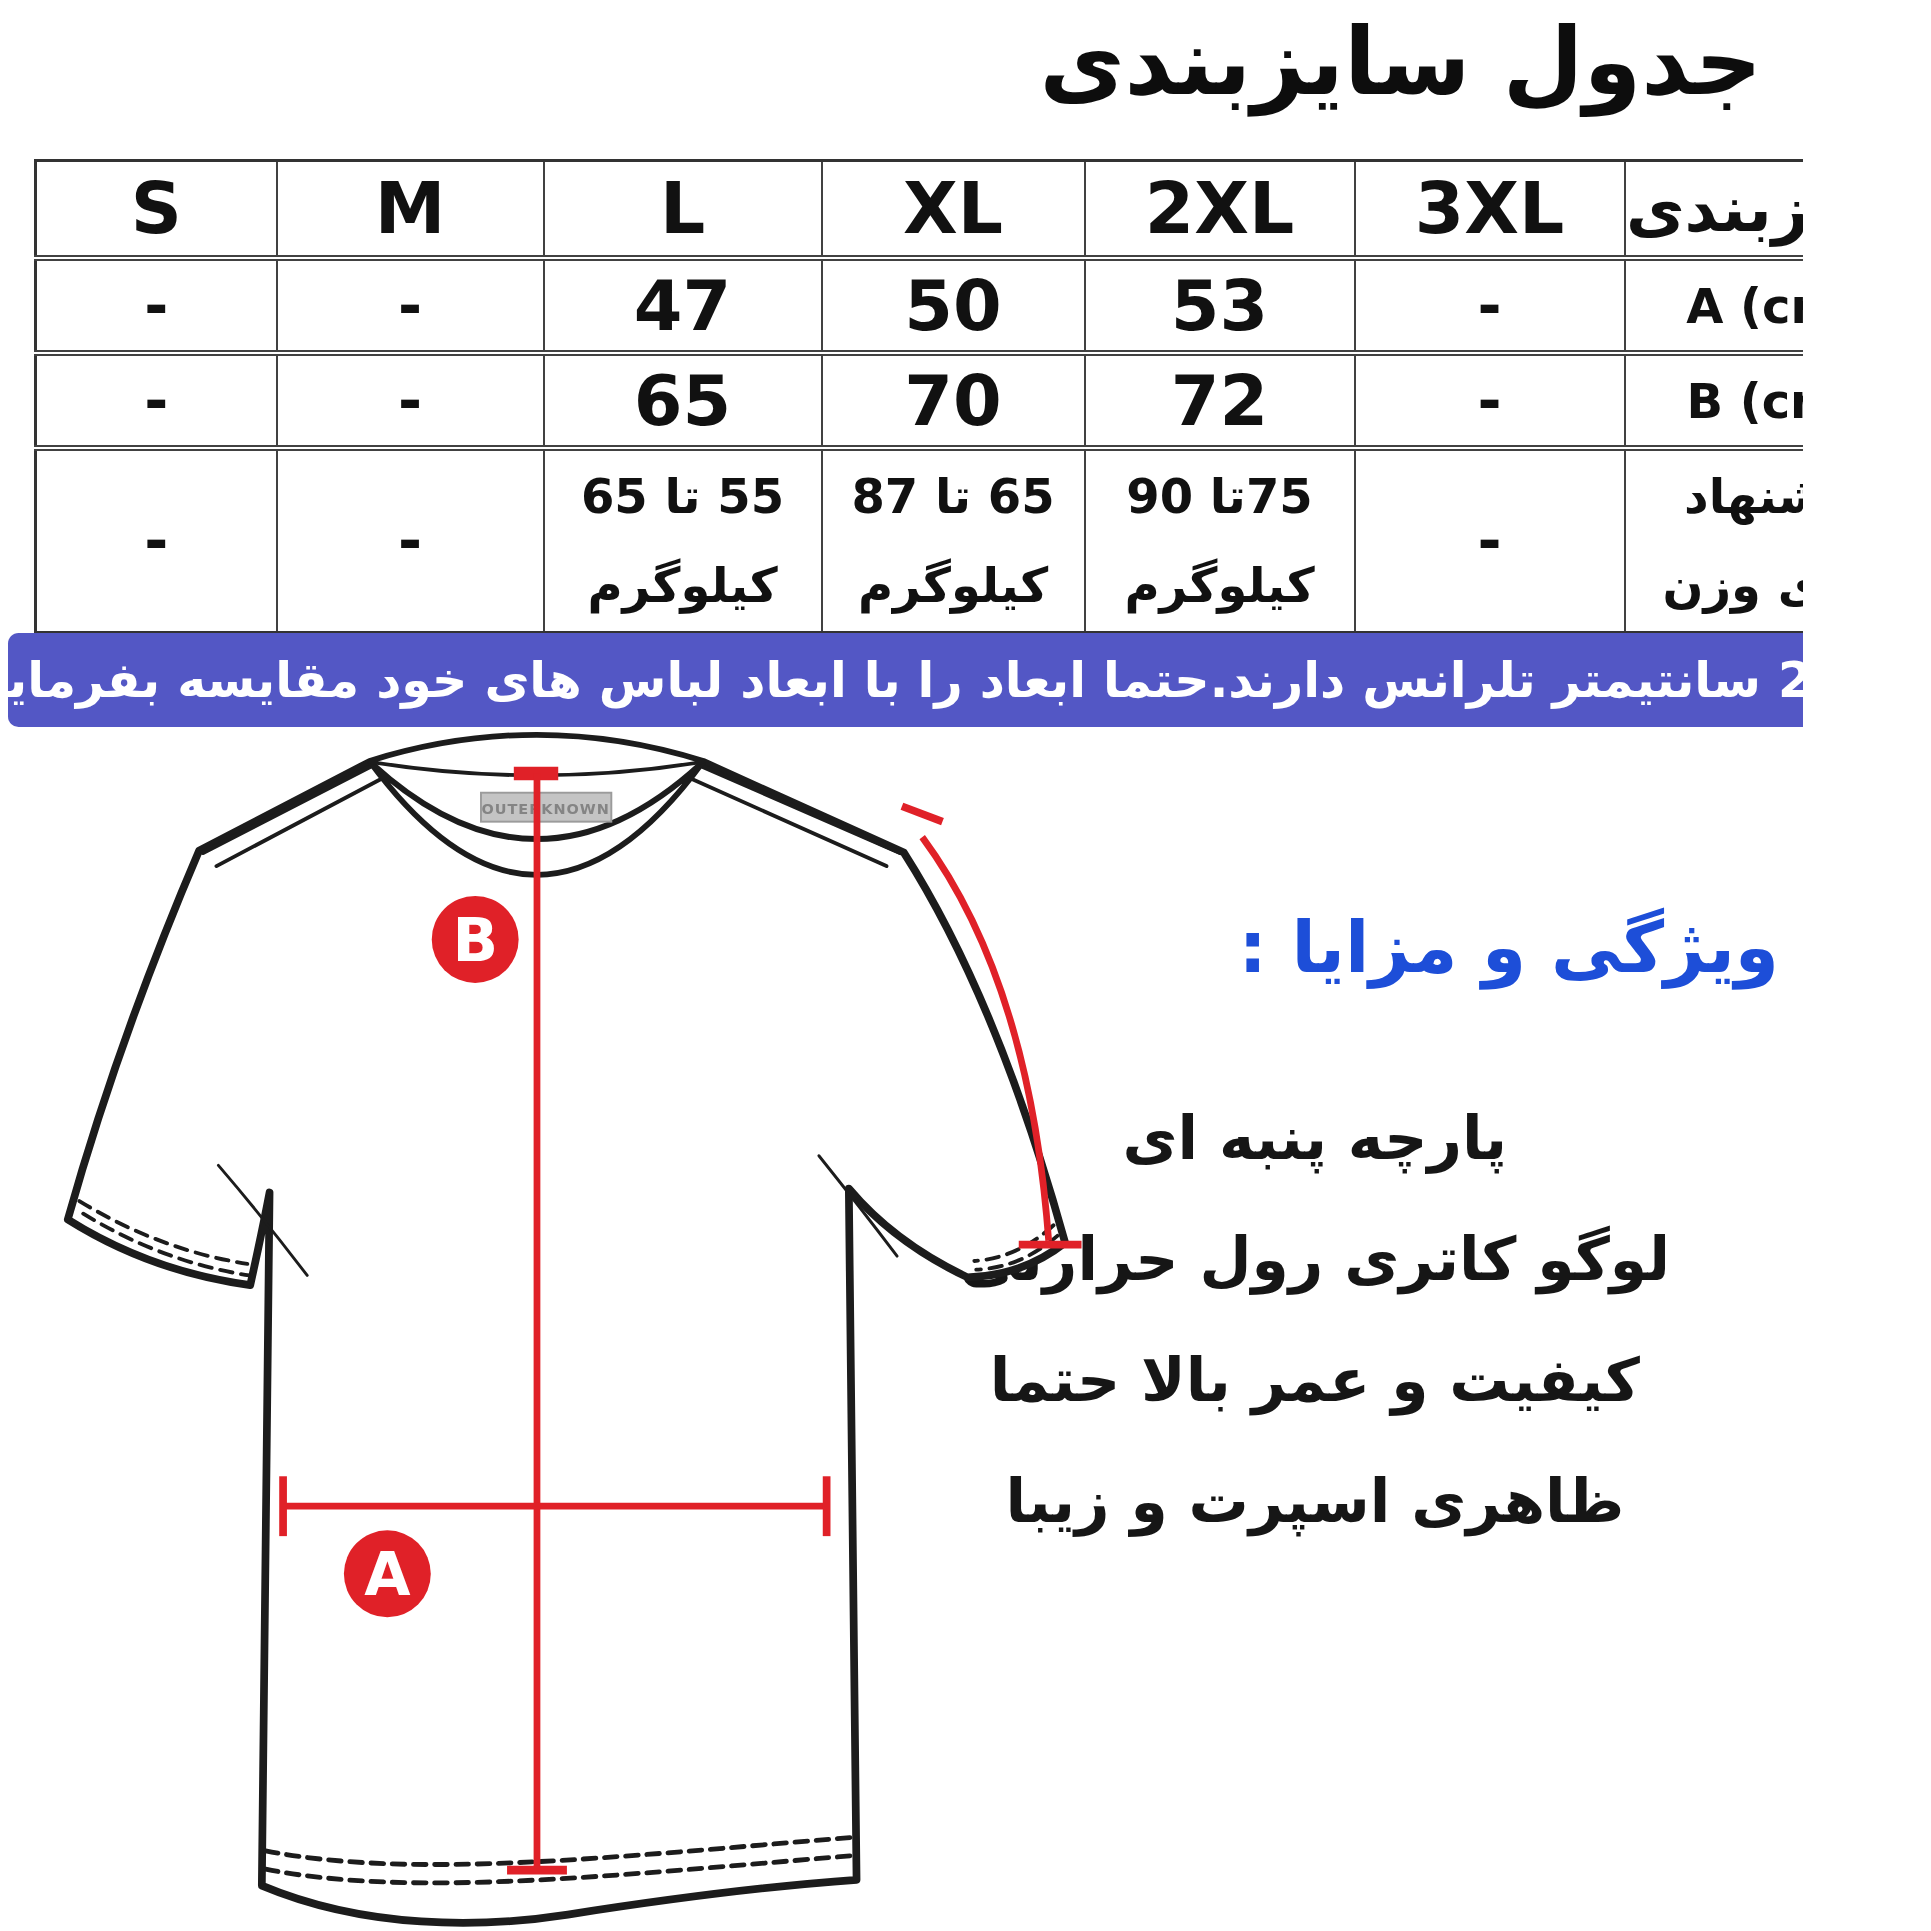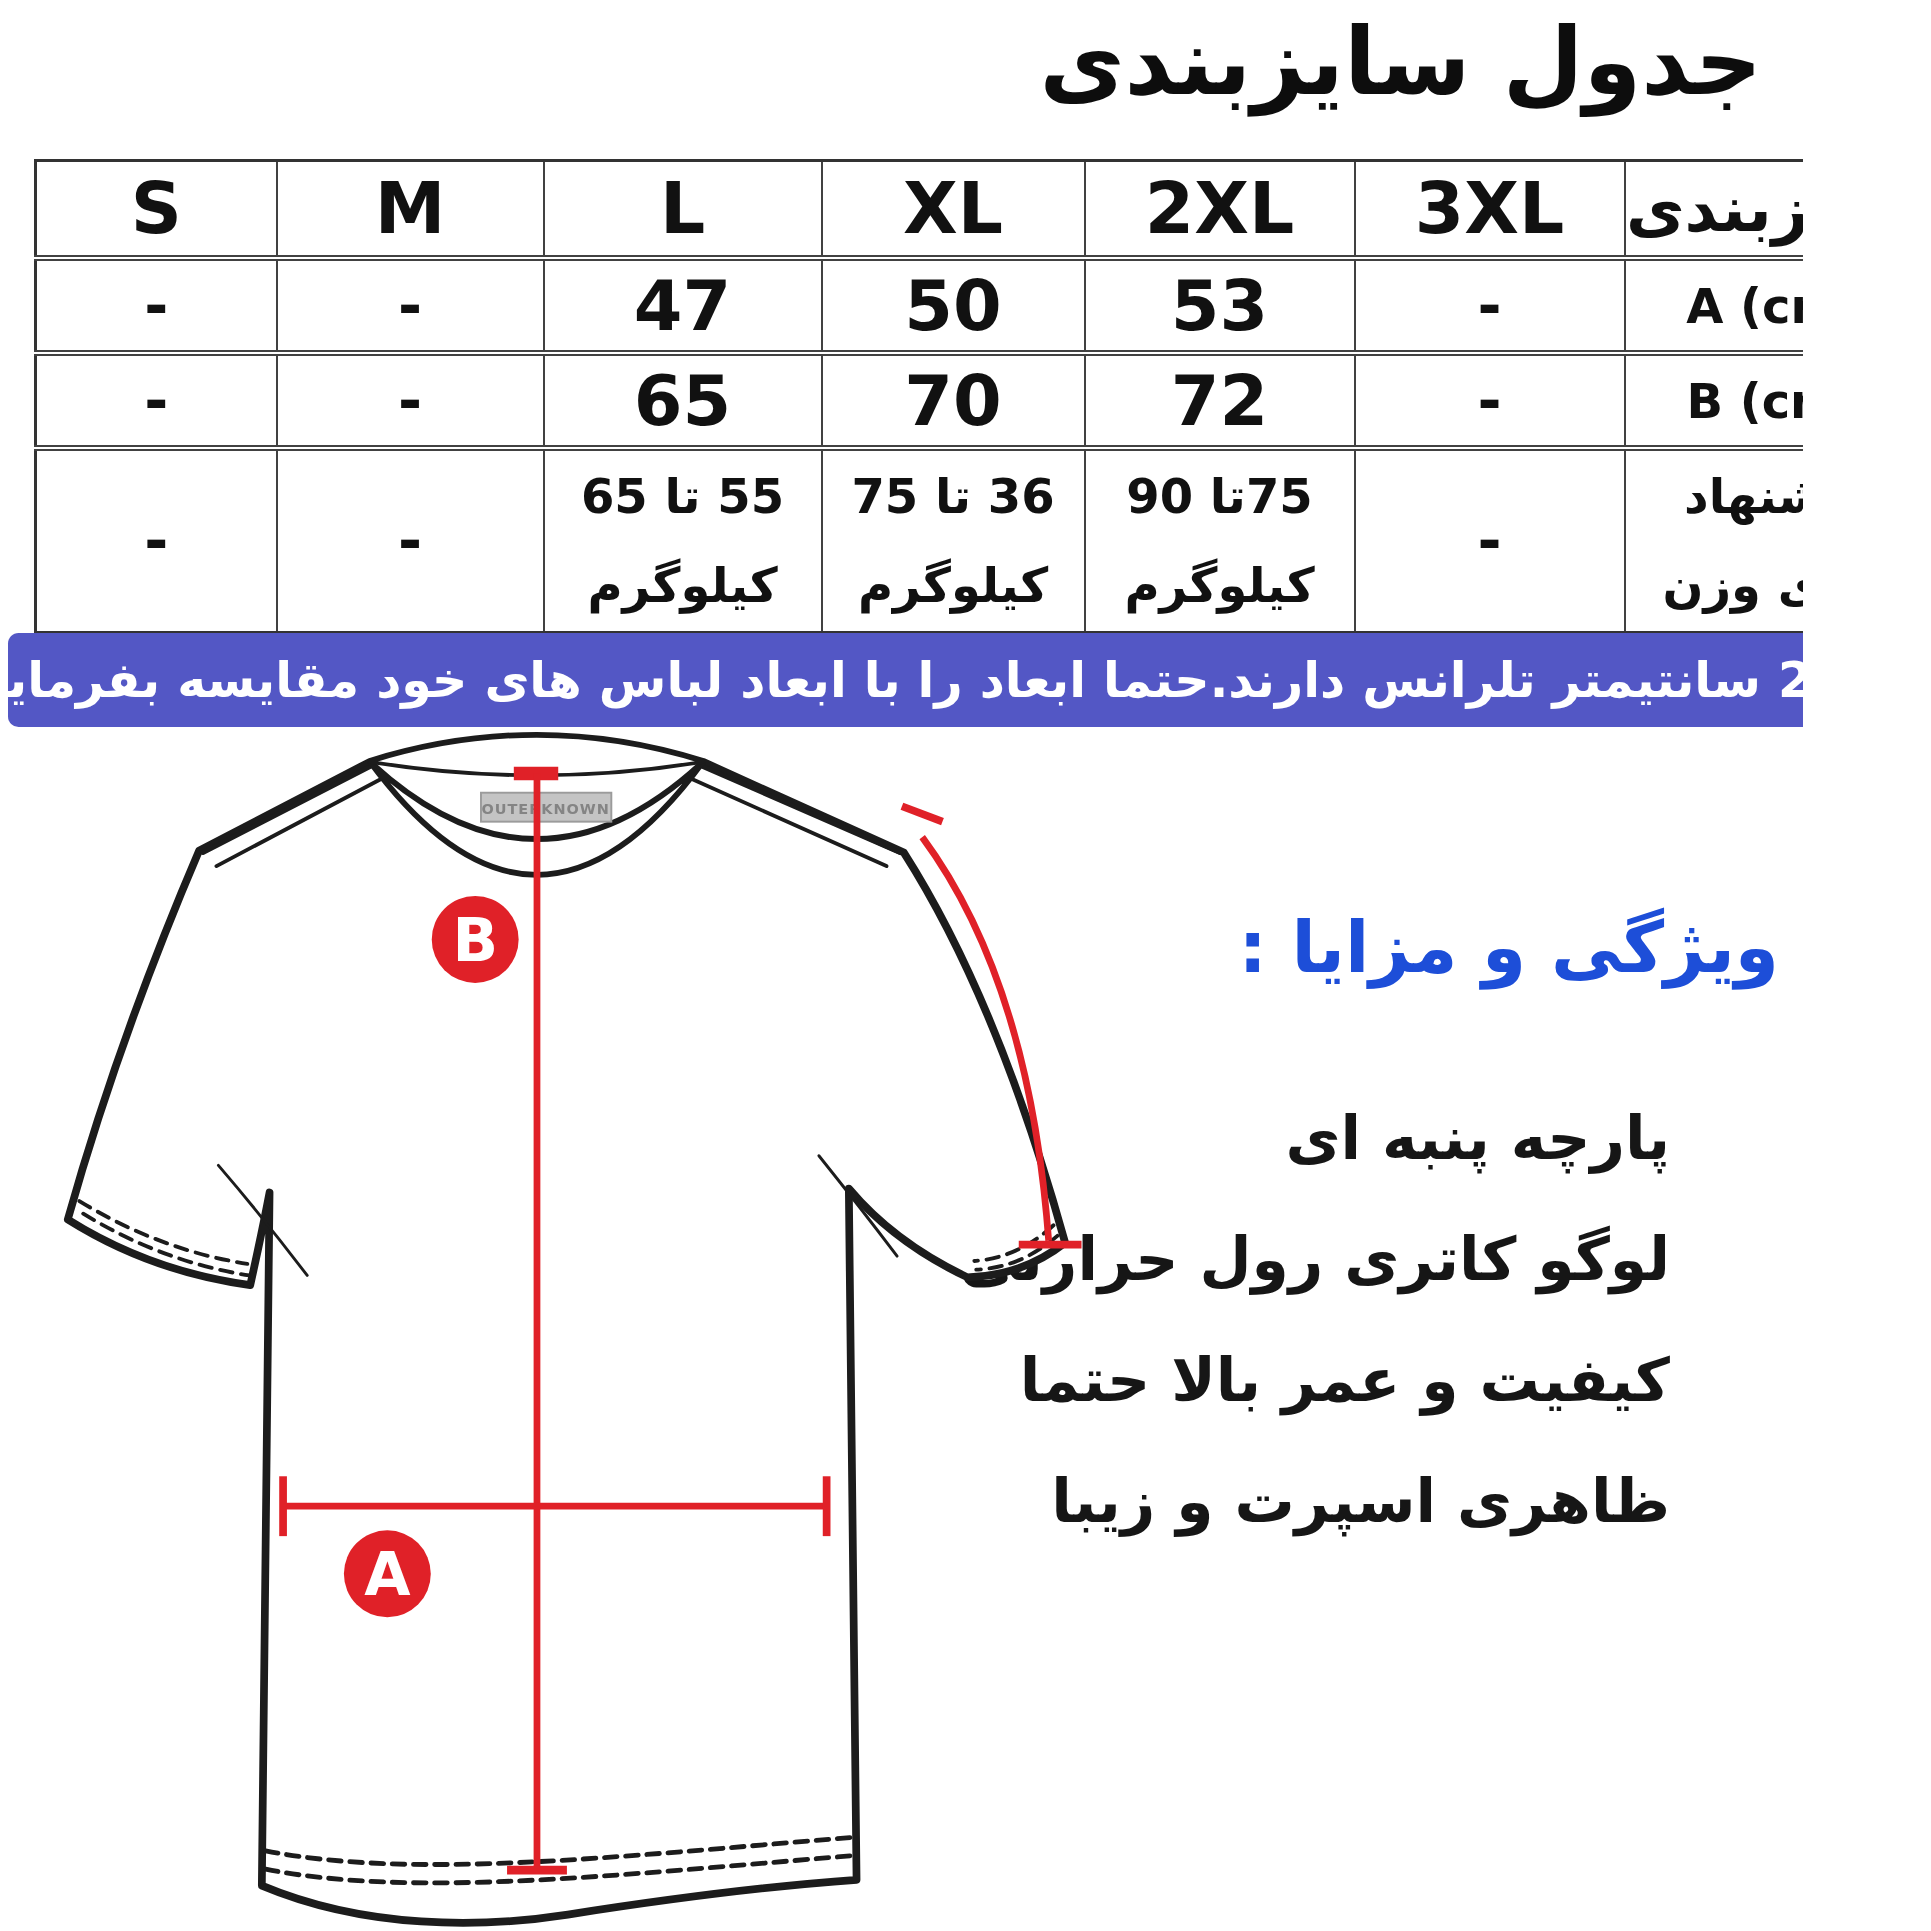--- a/index.html
+++ b/index.html
@@ -41,21 +41,21 @@
     direction:rtl;
   }
   .banner span{color:#ffffff;font-size:49px;font-weight:bold;white-space:nowrap;}
   
   .feat-heading{
     position:absolute;top:906px;right:24px;
     color:#d7282d;font-size:71px;font-weight:800;direction:rtl;white-space:nowrap;
   }
   .feat-list{
     position:absolute;top:1078px;right:133px;
-    direction:rtl;text-align:right;margin-left:12px;
+    direction:rtl;text-align:center;margin-left:12px;
   }
   .feat-list .item{
     font-size:60px;font-weight:bold;color:#161616;
     line-height:121px;white-space:nowrap;
   }
   
   svg.shirt{position:absolute;left:27px;top:729px;width:1103px;height:1202px;}
   .ink{stroke:#1c1c1c;fill:none;stroke-linecap:round;stroke-linejoin:round;}
   .fillw{fill:#ffffff;}
   .red{stroke:#e02128;fill:none;stroke-linecap:butt;}
@@ -105,21 +105,21 @@
       <td class="t-num">70</td>
       <td class="t-num">72</td>
       <td class="t-dash">-</td>
       <td class="t-lab">B (cm)</td>
     </tr>
     <tr class="r-w">
       <td class="t-dash">-</td>
       <td class="t-dash">-</td>
       <td class="t-fa multiline">55 تا 65
 کیلوگرم</td>
-      <td class="t-fa multiline">36 تا 75
+      <td class="t-fa multiline">65 تا 87
 کیلوگرم</td>
       <td class="t-fa multiline">75تا 90
 کیلوگرم</td>
       <td class="t-dash">-</td>
       <td class="t-fa multiline">پیشنهاد
 برای وزن</td>
     </tr>
   </tbody>
     </table>
 

